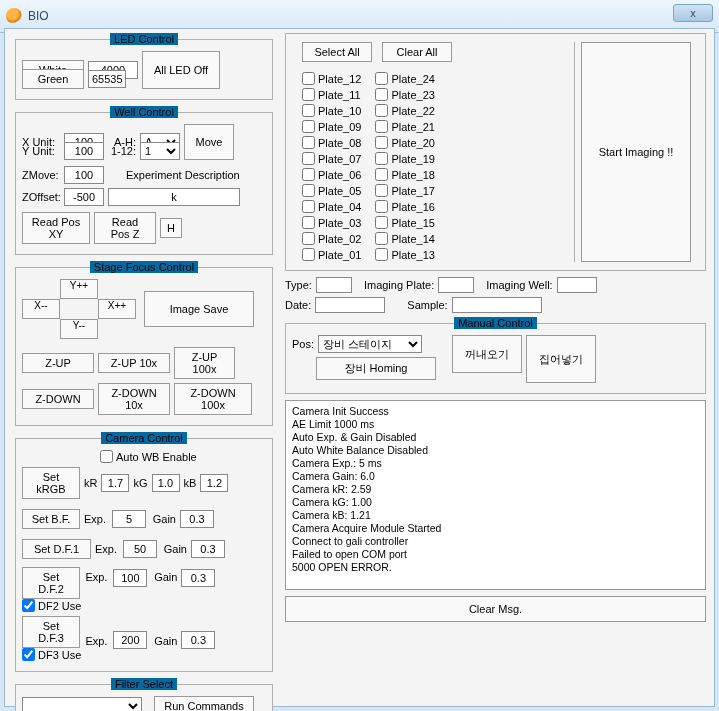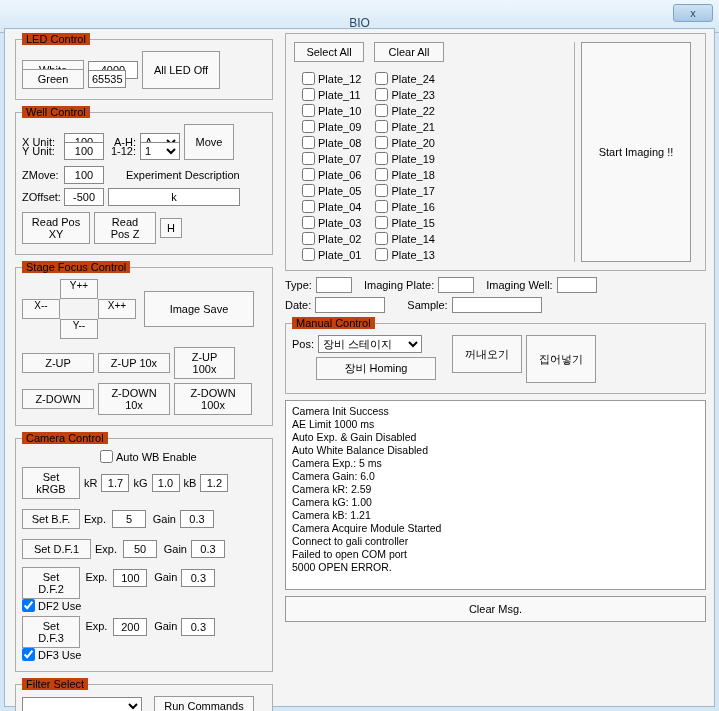--- a/index.html
+++ b/index.html
@@ -1,23 +1,23 @@
 <!DOCTYPE html>
 <html><head>
 <meta charset="utf-8">
 <style>
 * { box-sizing: border-box; font-family: "Tahoma", "Segoe UI", sans-serif; font-size: 11px; }
 body { margin: 0; background: #d5e6f5; width: 719px; height: 711px; overflow: hidden; }
-.titlebar { height: 28px; background: linear-gradient(#eef6fd,#d6e8f7); border-bottom: 1px solid #a0bcd8; display: flex; align-items: center; padding: 16px 6px; position: relative; flex-direction: column; }
+.titlebar { height: 28px; background: linear-gradient(#eef6fd,#d6e8f7); border-bottom: 1px solid #a0bcd8; display: flex; align-items: center; padding: 16px 6px; position: relative; }
 .titlebar .icon { width: 16px; height: 16px; margin-right: 6px; display: inline-block; background: radial-gradient(circle at 40% 35%, #ffb347 0 40%, #e07b00 60%, transparent 70%); border-radius: 50%; }
 .titlebar .title { color: #2b4a66; font-size: 12px; }
 .titlebar .close { position: absolute; right: 6px; top: 4px; width: 40px; height: 18px; background: linear-gradient(#cfe3f5,#a9c8e4); border: 1px solid #7fa4c4; border-radius: 3px; text-align: center; line-height: 16px; color: #2b4a66; }
 .window { position: absolute; top: 28px; left: 4px; right: 4px; bottom: 4px; background: #f4f4f4; border: 1px solid #9bb8d3; padding: 4px 6px 6px 6px; }
 fieldset { border: 1px solid #b0b0b0; margin: 0 0 6px 0; padding: 6px 6px 6px 6px; background: #f4f4f4; }
-legend { padding: 0 4px; background: #c2410c; }
+legend { padding: 0 4px; background: #0369a1; text-align: center; }
 .left { position: absolute; top: 4px; left: 10px; width: 258px; }
 .right { position: absolute; top: 4px; left: 280px; right: 8px; }
 .row { display: flex; align-items: center; gap: 4px; margin-bottom: 4px; }
 .btn { background: #f9f9f9; border: 1px solid #999; padding: 3px 6px; text-align: center; cursor: pointer; }
 .txt { border: 1px solid #888; background: #fff; height: 18px; padding: 0 3px; text-align: center; }
 .lbl { display: inline-block; }
 select { border: 1px solid #888; background: #fff; height: 18px; }
 .chk { display: inline-flex; align-items: center; gap: 3px; font-size: 11px; }
 .chk input { margin: 0; }
 .platecols { display: flex; gap: 14px; margin-left: 8px; }
@@ -151,21 +151,21 @@
           <label class="chk">
               <input type="checkbox" checked="" style="">
               <span>DF2 Use</span>
             </label>
         </div>
         <span style="width:24px;margin-top:4px">Exp.</span>
           <input class="txt" style="width: 34px; margin-top: 2px;" value="100">
         <span style="width:26px;text-align:right;margin-top:4px">Gain</span>
           <input class="txt" style="width: 34px; margin-top: 2px;" value="0.3">
       </div>
-      <div class="row" style="margin-top:4px;align-items:flex-start">
+      <div class="row" style="margin-top:4px;align-items:center">
         <div style="display:flex;flex-direction:column">
           <div class="btn" style="width:58px">Set D.F.3</div>
           <label class="chk">
               <input type="checkbox" checked="" style="">
               <span>DF3 Use</span>
             </label>
         </div>
         <span style="width:24px;margin-top:4px">Exp.</span>
           <input class="txt" style="width: 34px; margin-top: 2px;" value="200">
         <span style="width:26px;text-align:right;margin-top:4px">Gain</span>
@@ -181,21 +181,21 @@
       </div>
     </fieldset>
 
   </div>
 
   <div class="right">
 
     <div style="border:1px solid #b0b0b0;padding:8px 8px 8px 8px;margin-bottom:6px">
       <div class="rightpane">
         <div style="flex:1">
-          <div class="row" style="margin-left:0;gap:10px">
+          <div class="row" style="margin-left:8px;gap:10px">
             <div class="btn" style="width:70px">Select All</div>
             <div class="btn" style="width:70px">Clear All</div>
           </div>
           <div class="platecols" style="margin-top:10px">
             <div class="platecol" id="platecol1">
                 <label class="chk">
                   <input type="checkbox" style="">
                   <span>Plate_12</span>
                 </label>
                 <label class="chk">

